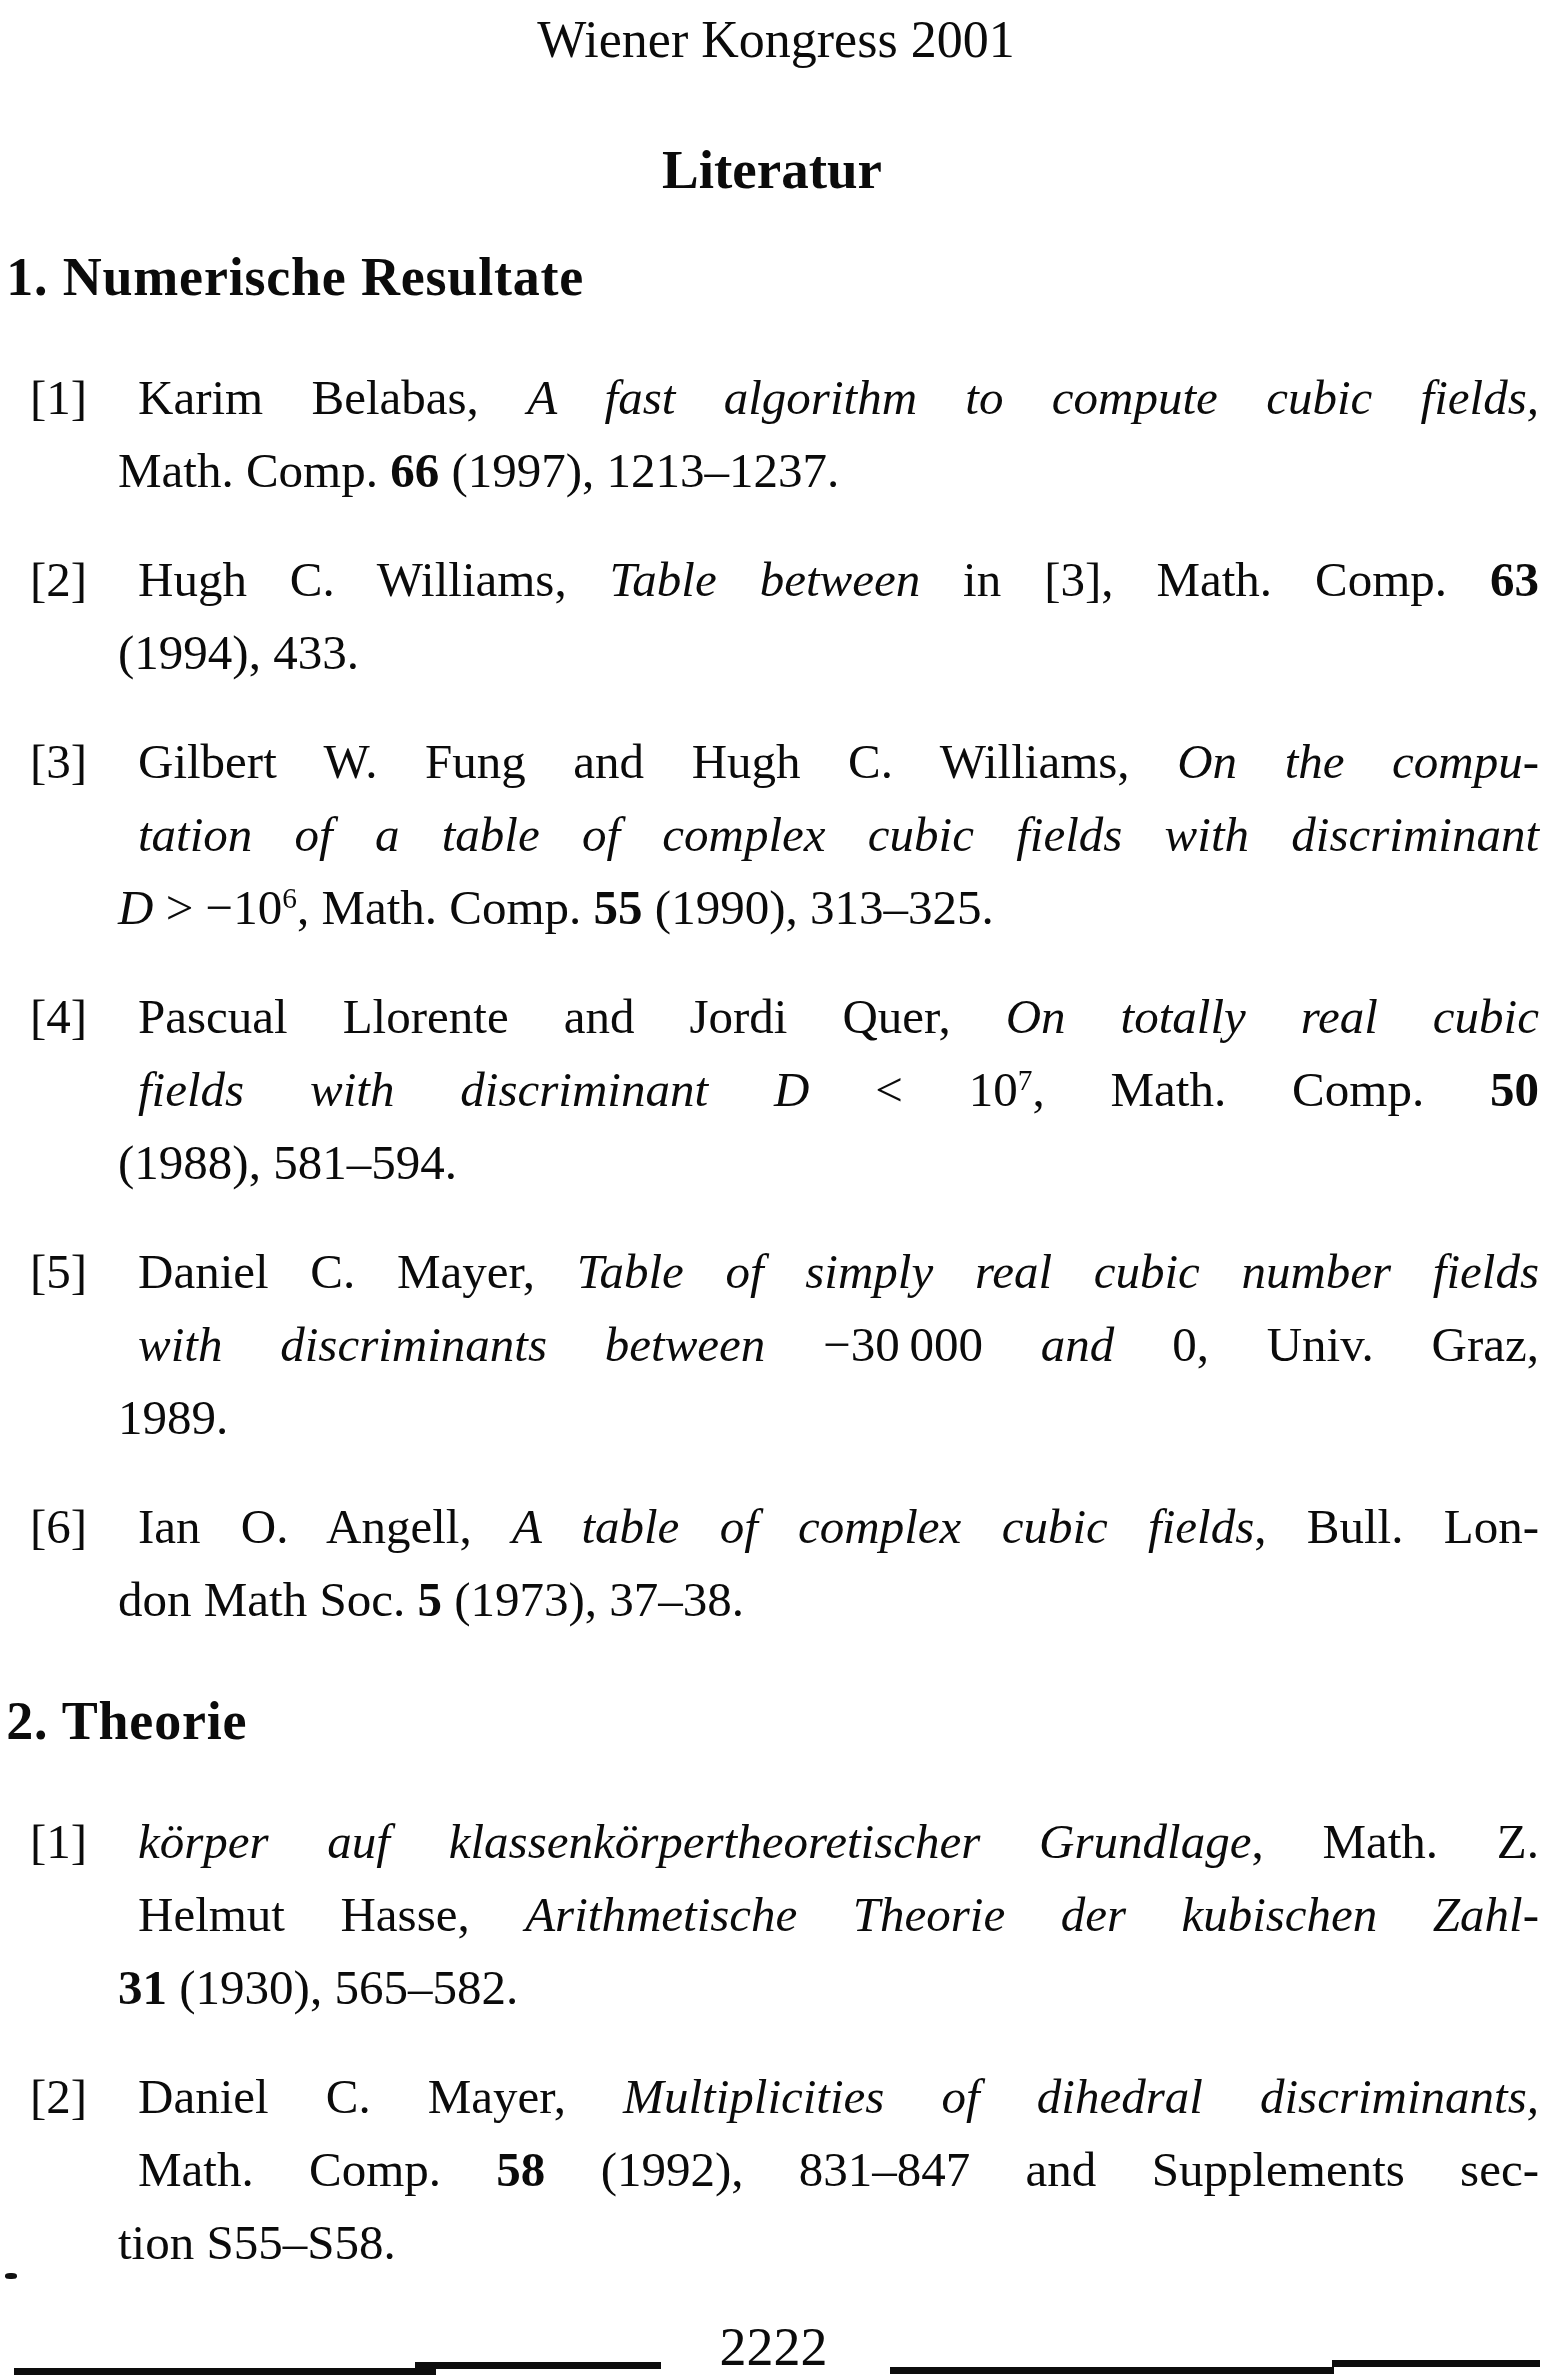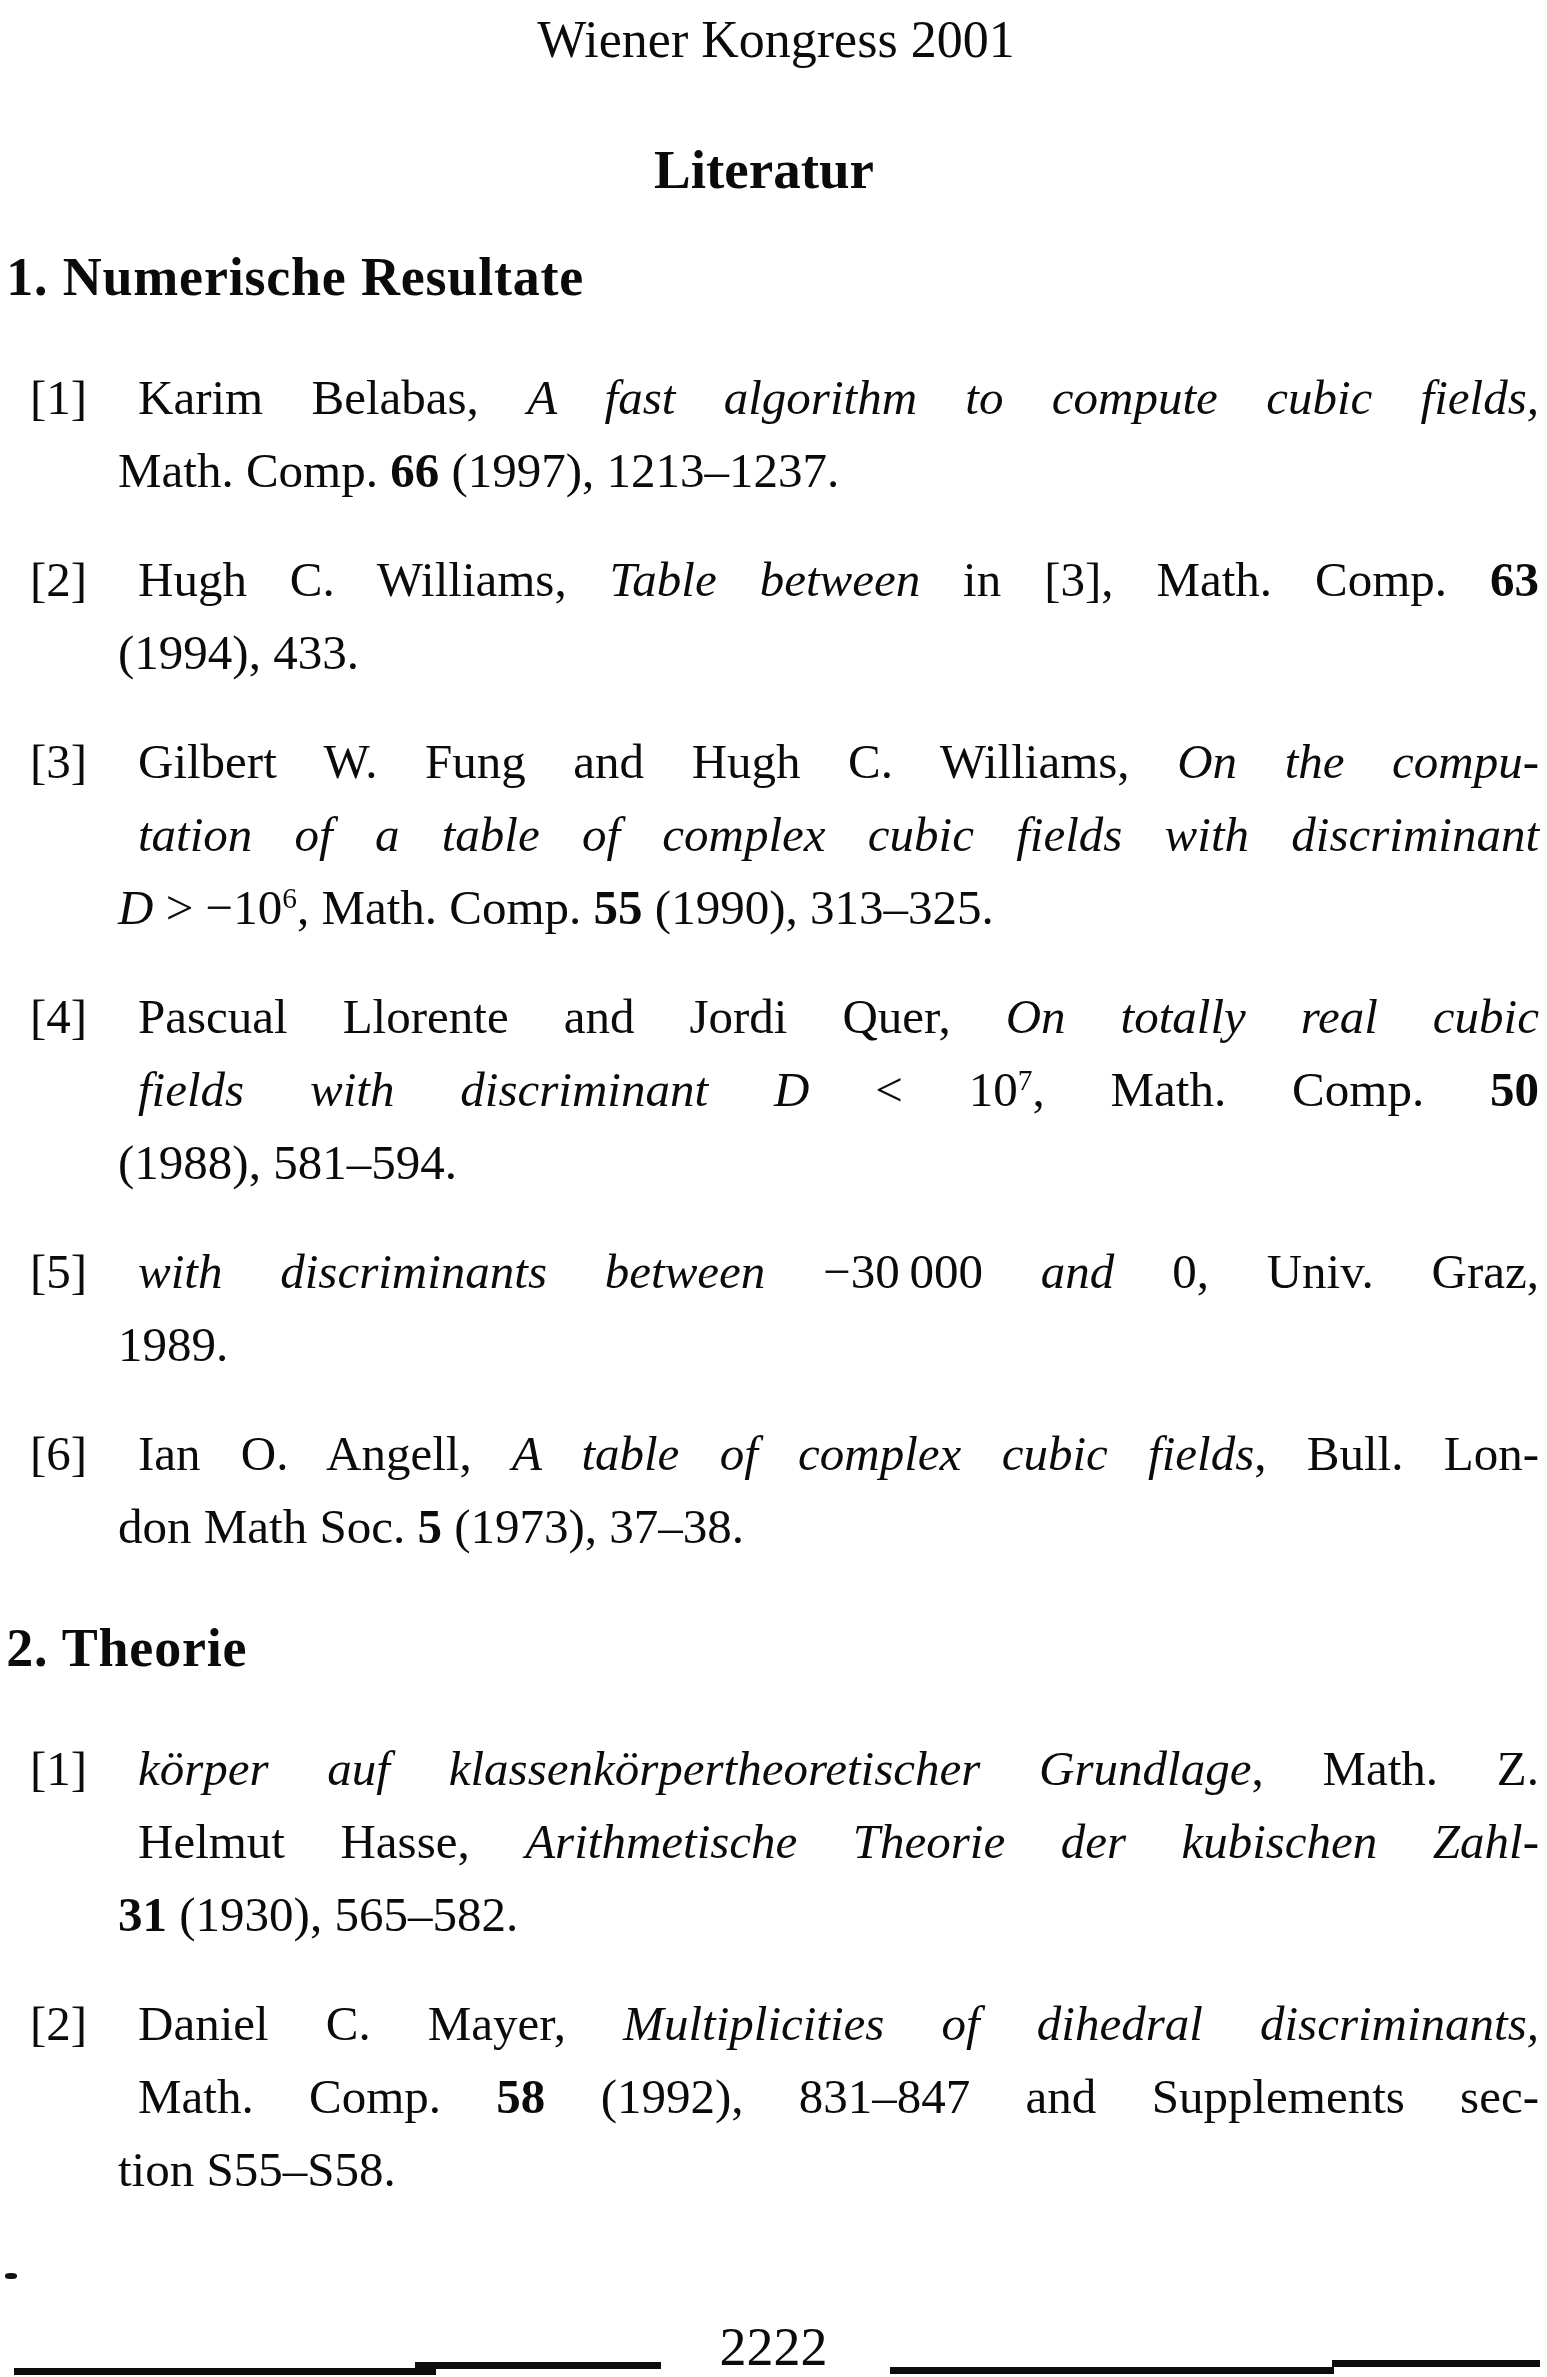--- a/index.html
+++ b/index.html
@@ -12,21 +12,21 @@
     font-family:"Liberation Serif","DejaVu Serif",serif;
     color:#0b0b0b;
   }
   .doc-title{
     position:absolute;top:3.2px;left:12px;width:1528px;
     text-align:center;
     font-size:52px;line-height:73px;
     letter-spacing:0px;
   }
   .doc-subtitle{
-    position:absolute;top:133px;left:0;width:1528px;
+    position:absolute;top:133px;left:8px;width:1528px;
     text-align:center;
     font-size:55px;line-height:73px;
     font-weight:bold;
   }
   .content{
     position:absolute;top:241px;left:0;right:0;
   }
   .sec-heading{
     font-size:54px;line-height:73px;font-weight:bold;
     margin:0 0 47px 6.3px;
@@ -116,20 +116,21 @@
         <div class="ref-label">[4]</div>
         <div class="ref-text">
           <div class="ref-line just"><span>Pascual Llorente and Jordi Quer, </span><span class="it">On totally real cubic</span></div>
           <div class="ref-line just"><span class="it">fields with discriminant </span><span class="it">D</span><span> &lt; 10</span><sup>7</sup><span>, Math. Comp. </span><span class="bd">50</span></div>
           <div class="ref-line"><span>(1988), 581–594.</span></div>
         </div>
       </div>
       <div class="ref-item">
         <div class="ref-label">[5]</div>
         <div class="ref-text">
+          <div class="ref-line just"><span>Daniel C. Mayer, </span><span class="it">Table of simply real cubic number fields</span></div>
           <div class="ref-line just"><span class="it">with discriminants between </span><span>−30 000 </span><span class="it">and</span><span> 0, Univ. Graz,</span></div>
           <div class="ref-line"><span>1989.</span></div>
         </div>
       </div>
       <div class="ref-item">
         <div class="ref-label">[6]</div>
         <div class="ref-text">
           <div class="ref-line just"><span>Ian O. Angell, </span><span class="it">A table of complex cubic fields</span><span>, Bull. Lon-</span></div>
           <div class="ref-line"><span>don Math Soc. </span><span class="bd">5</span><span> (1973), 37–38.</span></div>
         </div>

